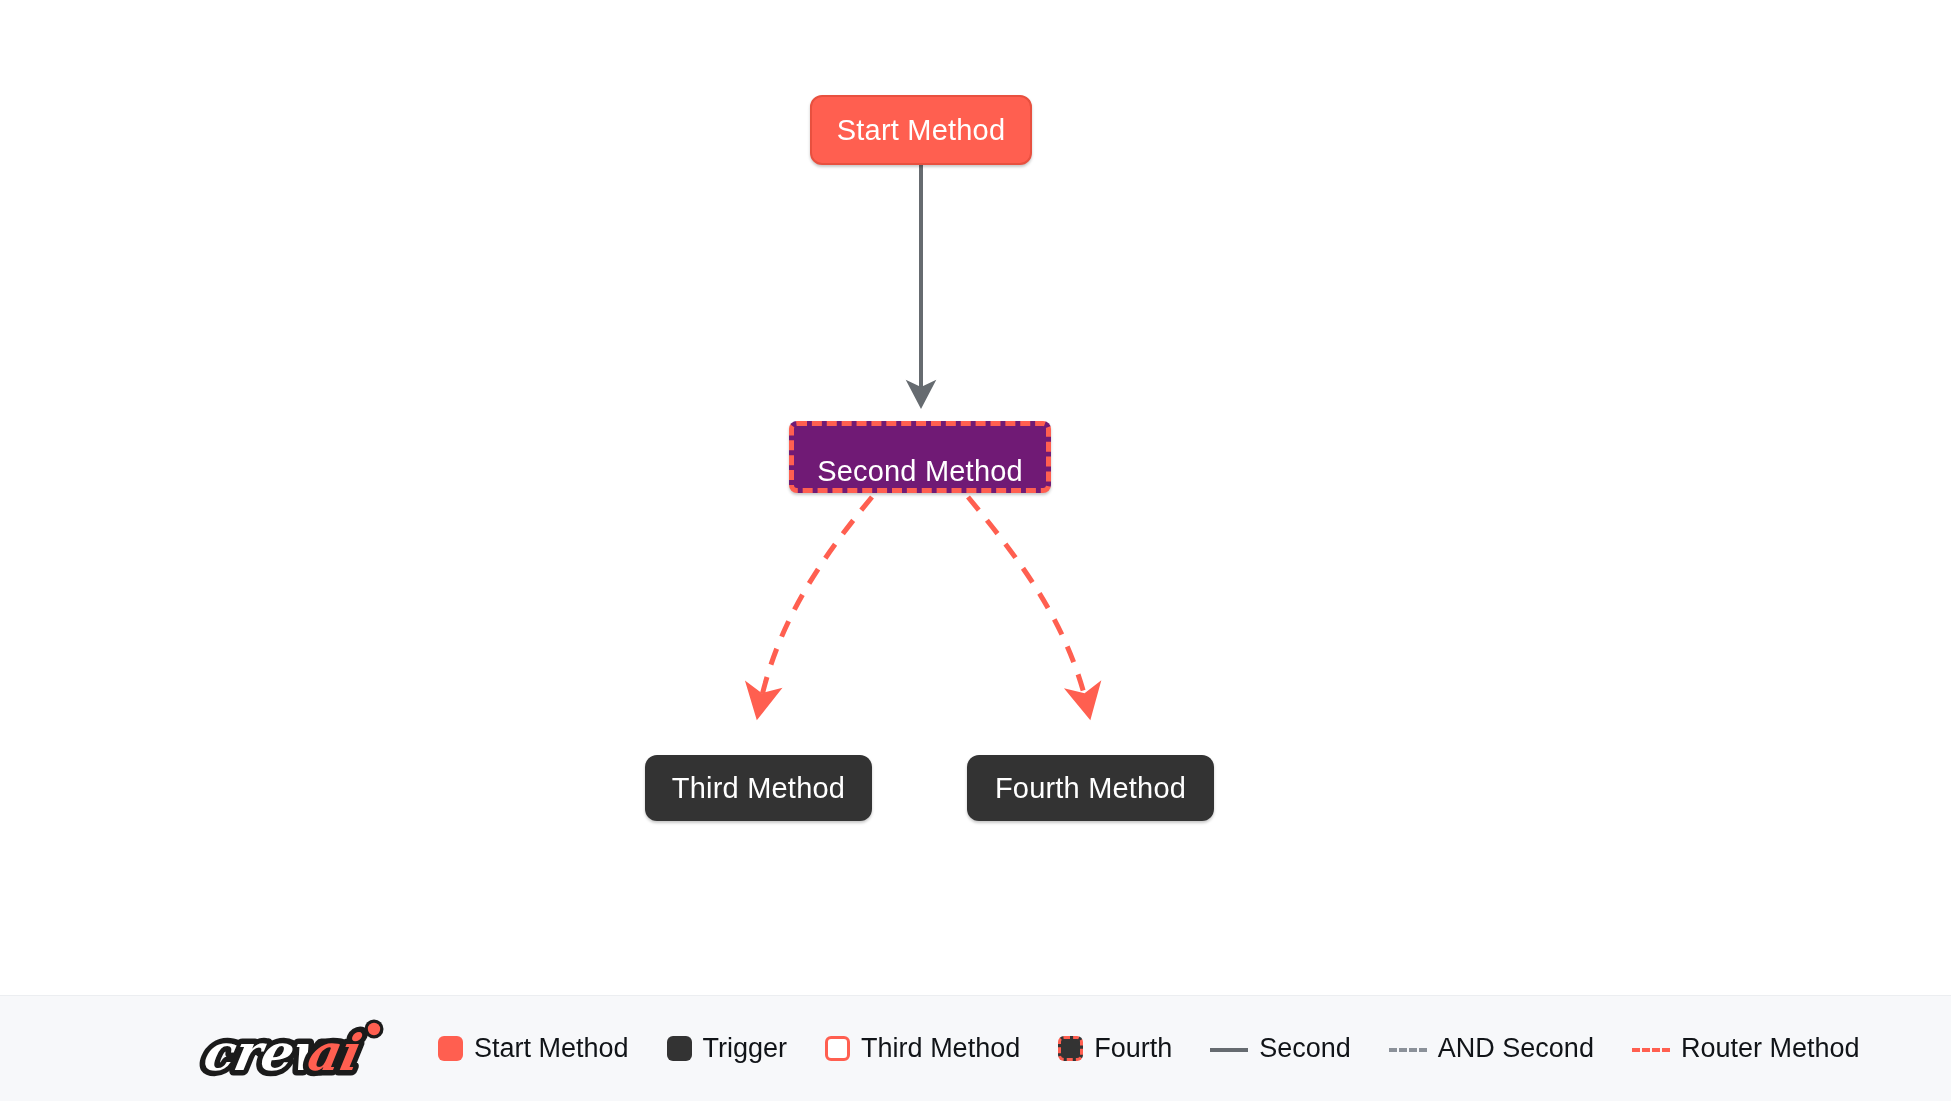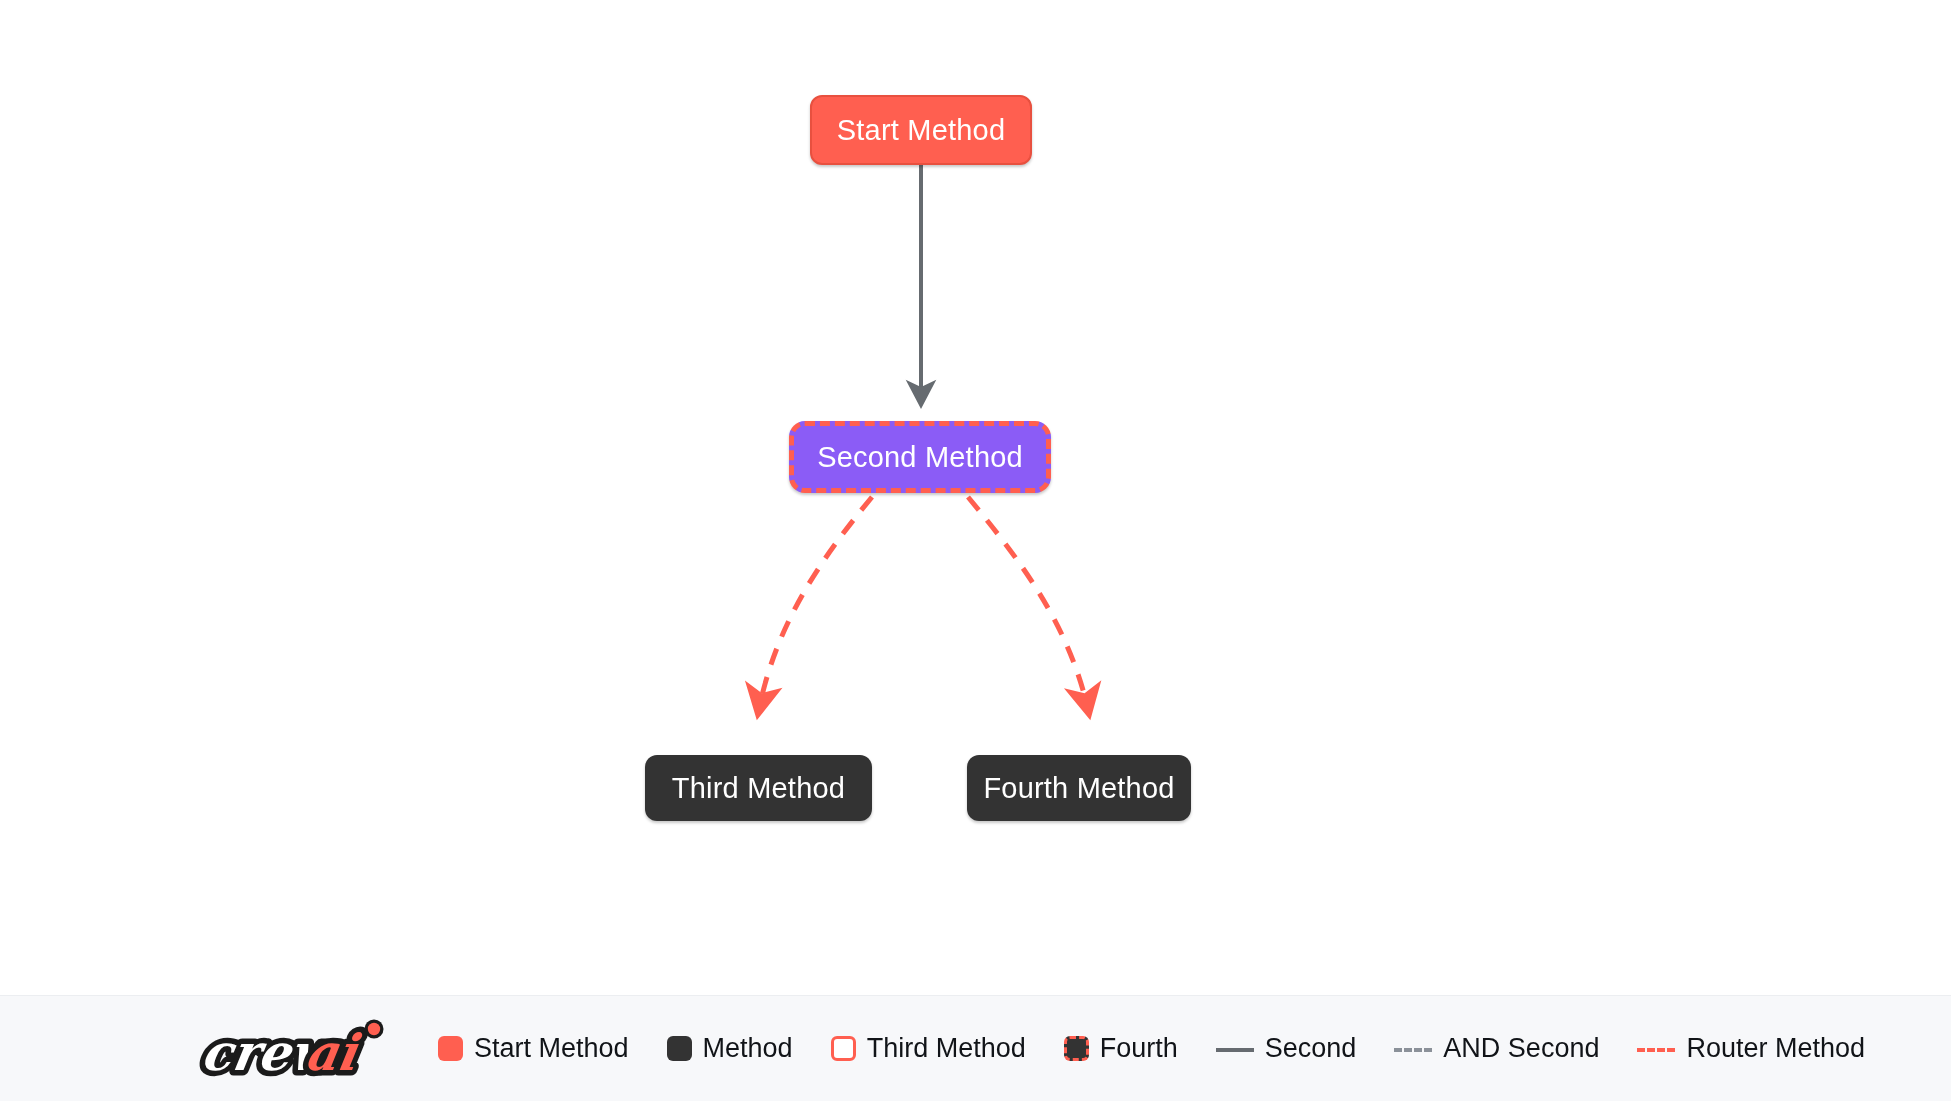--- a/index.html
+++ b/index.html
@@ -49,30 +49,31 @@
   .node-start {
     background: #ff5f50;
     border: 2px solid #e8503f;
     box-shadow: 0 2px 3px rgba(0,0,0,.22);
   }
   .node-method {
     background: #333333;
     box-shadow: 0 2px 3px rgba(0,0,0,.22);
   }
   .node-router {
-    background: #8b5cf6;
+    background: #701a75;
     border: 5px dashed #ff5f50;
-    border-radius: 16px;
+    border-radius: 8px;
     box-shadow: 0 2px 3px rgba(0,0,0,.22);
+    align-items: flex-end;
   }
 
   #node-start        { left: 810px;  top: 95px;  width: 222px; height: 70px; }
   #node-second       { left: 789px;  top: 421px; width: 262px; height: 72px; }
   #node-third        { left: 645px;  top: 755px; width: 227px; height: 66px; }
-  #node-fourth       { left: 967px;  top: 755px; width: 224px; height: 66px; }
+  #node-fourth       { left: 967px;  top: 755px; width: 247px; height: 66px; }
 
   
   #legend-bar {
     position: absolute;
     left: 0;
     top: 995px;
     width: 1951px;
     height: 106px;
     background: #f7f8fa;
     border-top: 1px solid #eceef1;
@@ -179,21 +180,21 @@
       <circle cx="184" cy="17" r="6.2" fill="#ff5f50"></circle>
     </svg>
 
     <div class="legend-item">
       <span class="swatch swatch-start"></span>
       <span class="legend-label">Start Method</span>
     </div>
 
     <div class="legend-item">
       <span class="swatch swatch-method"></span>
-      <span class="legend-label">Method</span>
+      <span class="legend-label">Trigger</span>
     </div>
 
     <div class="legend-item">
       <span class="swatch swatch-crew"></span>
       <span class="legend-label">Third Method</span>
     </div>
 
     <div class="legend-item">
       <span class="swatch swatch-router"></span>
       <span class="legend-label">Fourth</span>

